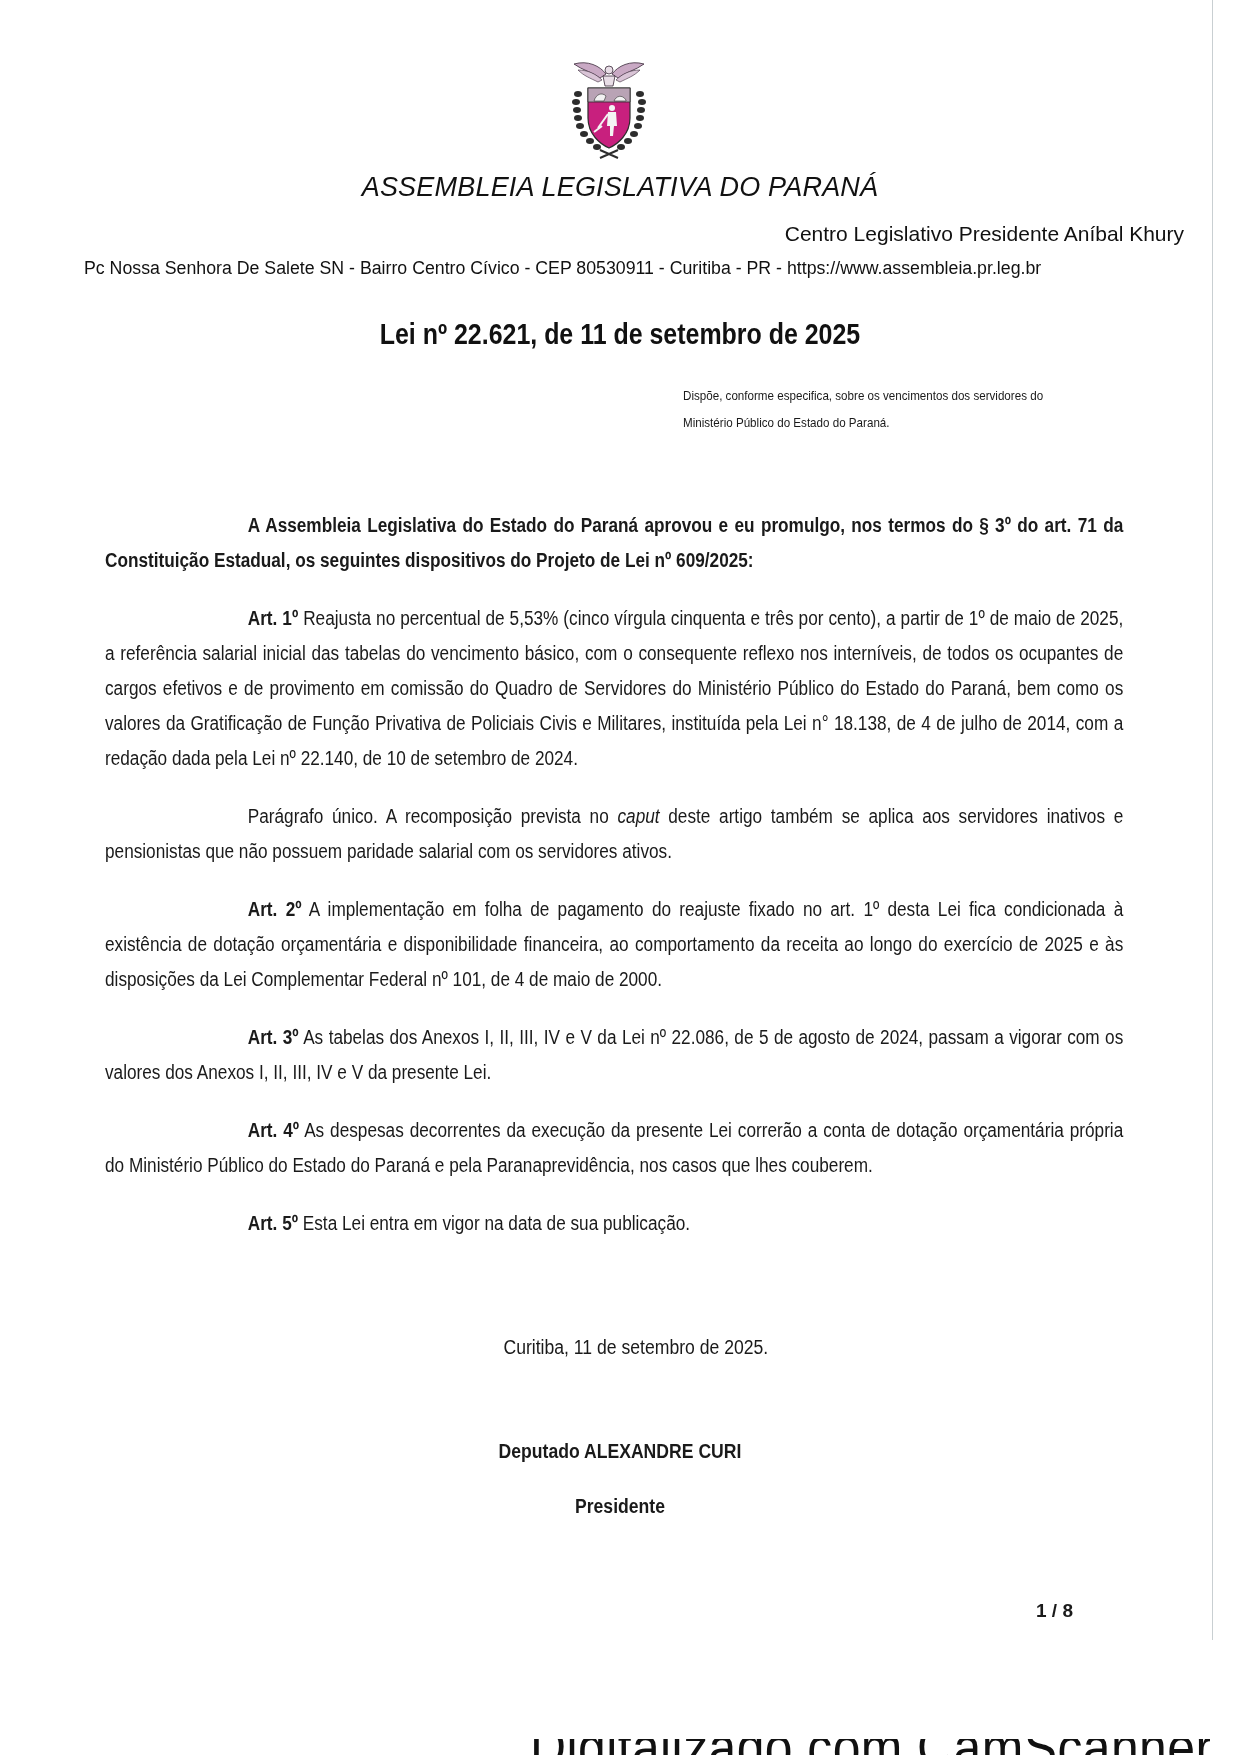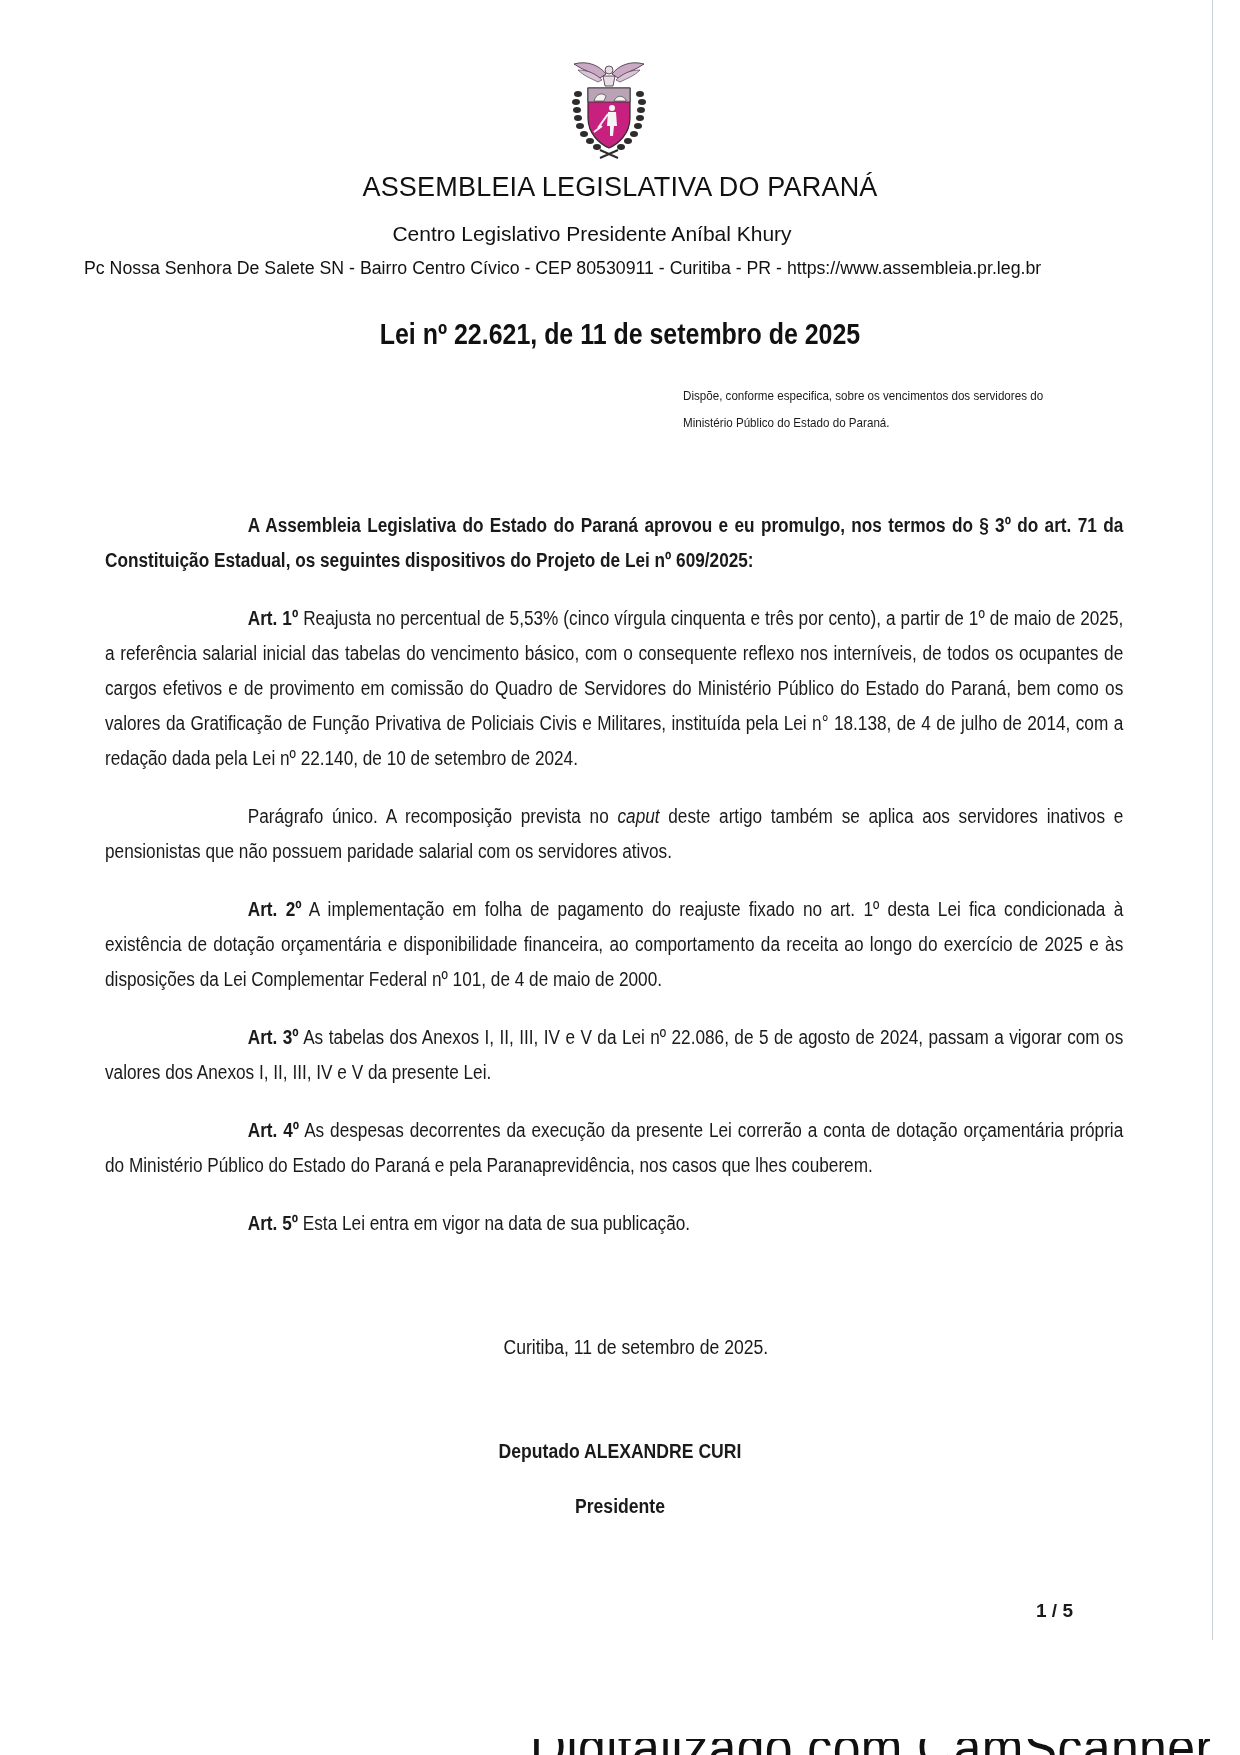--- a/index.html
+++ b/index.html
@@ -5,24 +5,24 @@
     html, body { margin: 0; padding: 0; }
     body {
       width: 1240px; height: 1755px; position: relative; overflow: hidden;
       background: #ffffff; color: #1a1a1a;
       font-family: "Liberation Sans", sans-serif;
     }
     .paper-edge { position: absolute; left: 1212px; top: 0; width: 1px; height: 1640px; background: #c9cfd2; }
     .crest { position: absolute; left: 570px; top: 58px; width: 78px; height: 104px; }
     .hdr-title {
       position: absolute; left: 0; width: 1240px; top: 172px; text-align: center;
-      font-size: 27px; letter-spacing: 0.2px; color: #111;
+      font-style: italic; font-size: 27px; letter-spacing: 0.2px; color: #111;
     }
     .hdr-sub {
-      position: absolute; left: 0; width: 1184px; top: 222px; text-align: center;
+      position: absolute; left: 0; width: 1184px; top: 222px; text-align: right;
       font-size: 21px; color: #111;
     }
     .hdr-addr {
       position: absolute; left: 84px; width: 1060px; top: 258px;
       font-size: 18px; color: #111; white-space: nowrap;
       transform: scaleX(0.985); transform-origin: left top;
     }
     .law-title {
       position: absolute; left: 0; width: 1240px; top: 318px; text-align: center;
       font-weight: bold; font-size: 29px; color: #111;
@@ -160,17 +160,17 @@
   <p class="para">
     <b>Art. 5º</b>
     <span>Esta Lei entra em vigor na data de sua publicação.</span>
   </p>
 </main>
 
 <div class="date-line">Curitiba, 11 de setembro de 2025.</div>
 <div class="signer">Deputado ALEXANDRE CURI</div>
 <div class="signer-role">Presidente</div>
 
-<div class="page-num">1 / 5</div>
+<div class="page-num">1 / 8</div>
 
 <div class="watermark">
   <span>Digitalizado com CamScanner</span>
 </div>
 
 </body></html>

